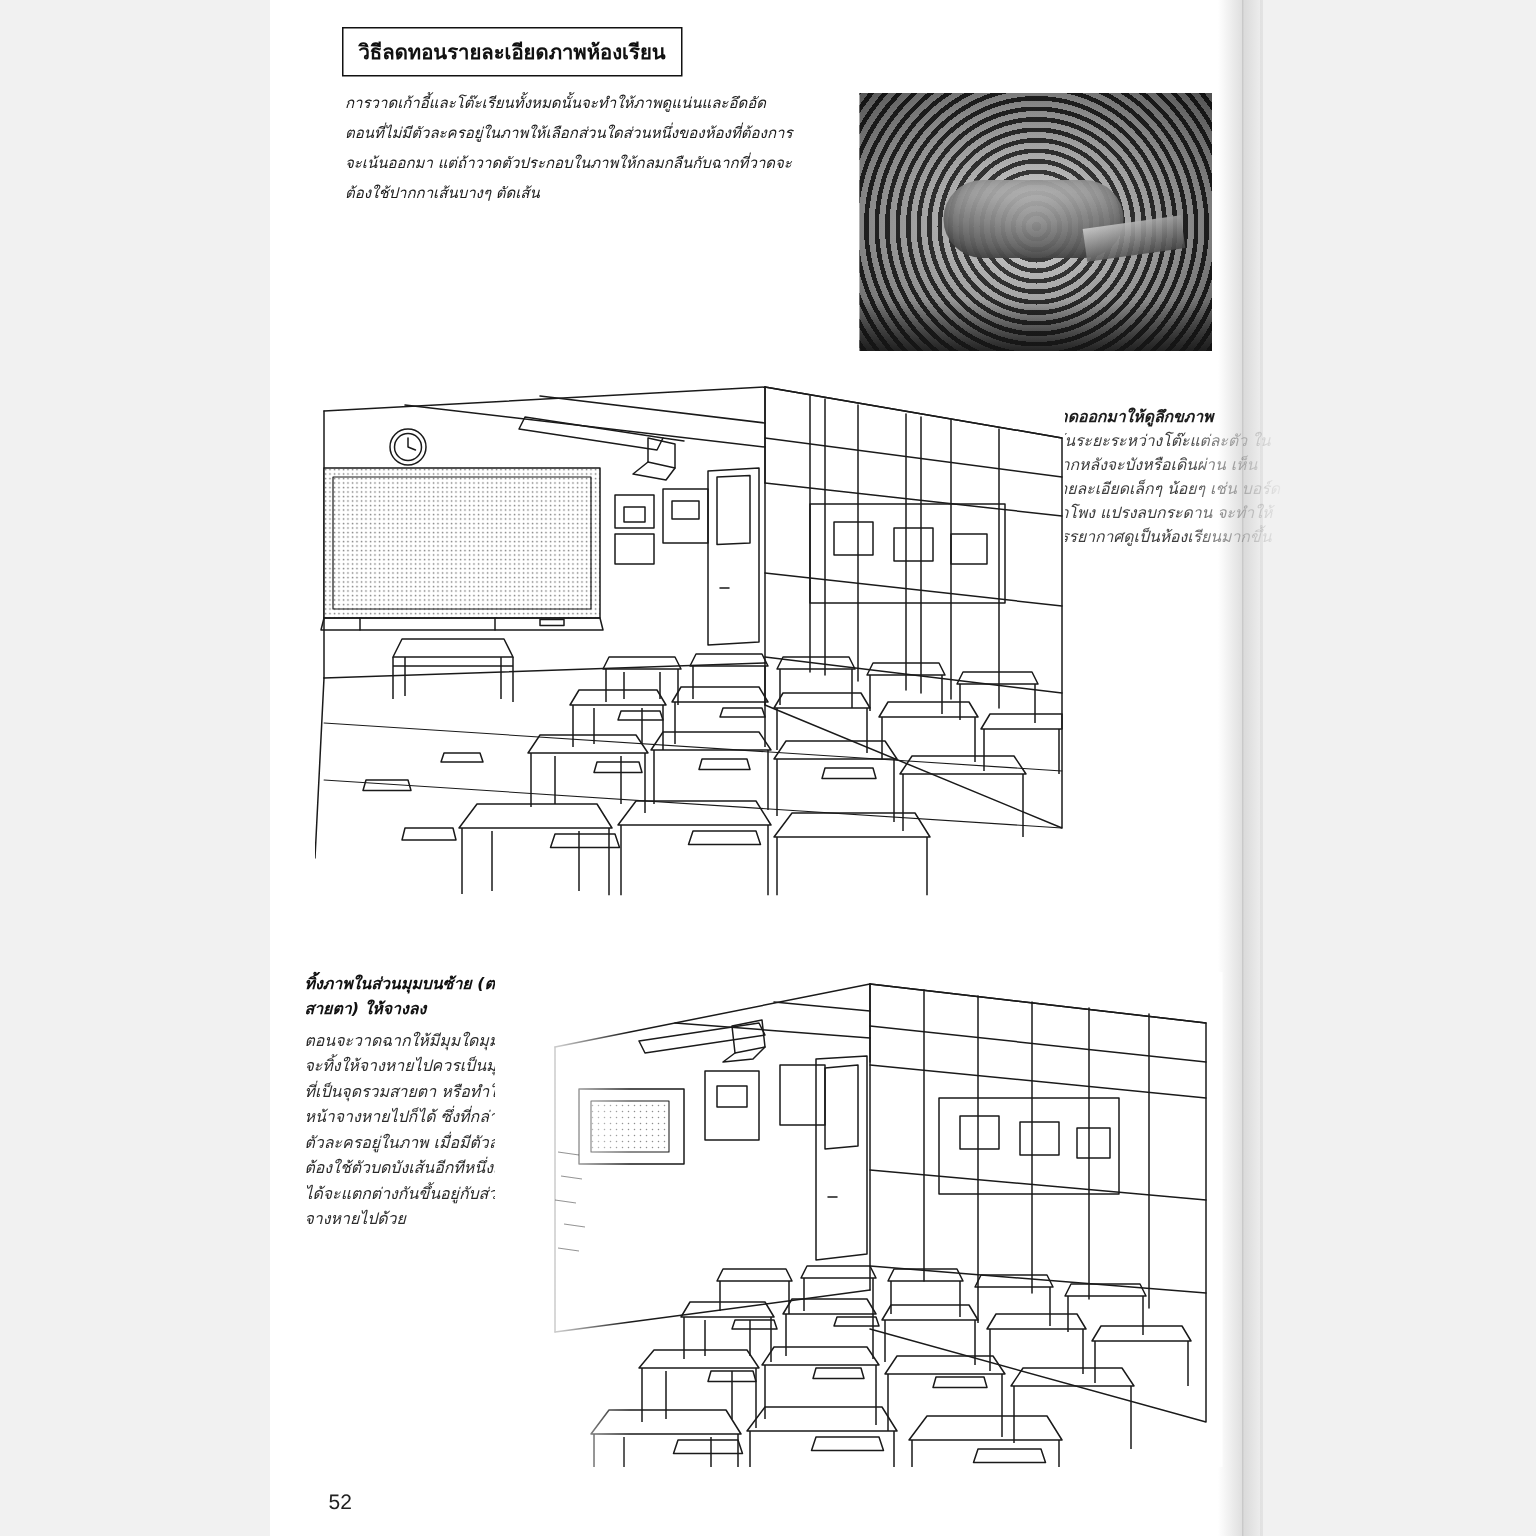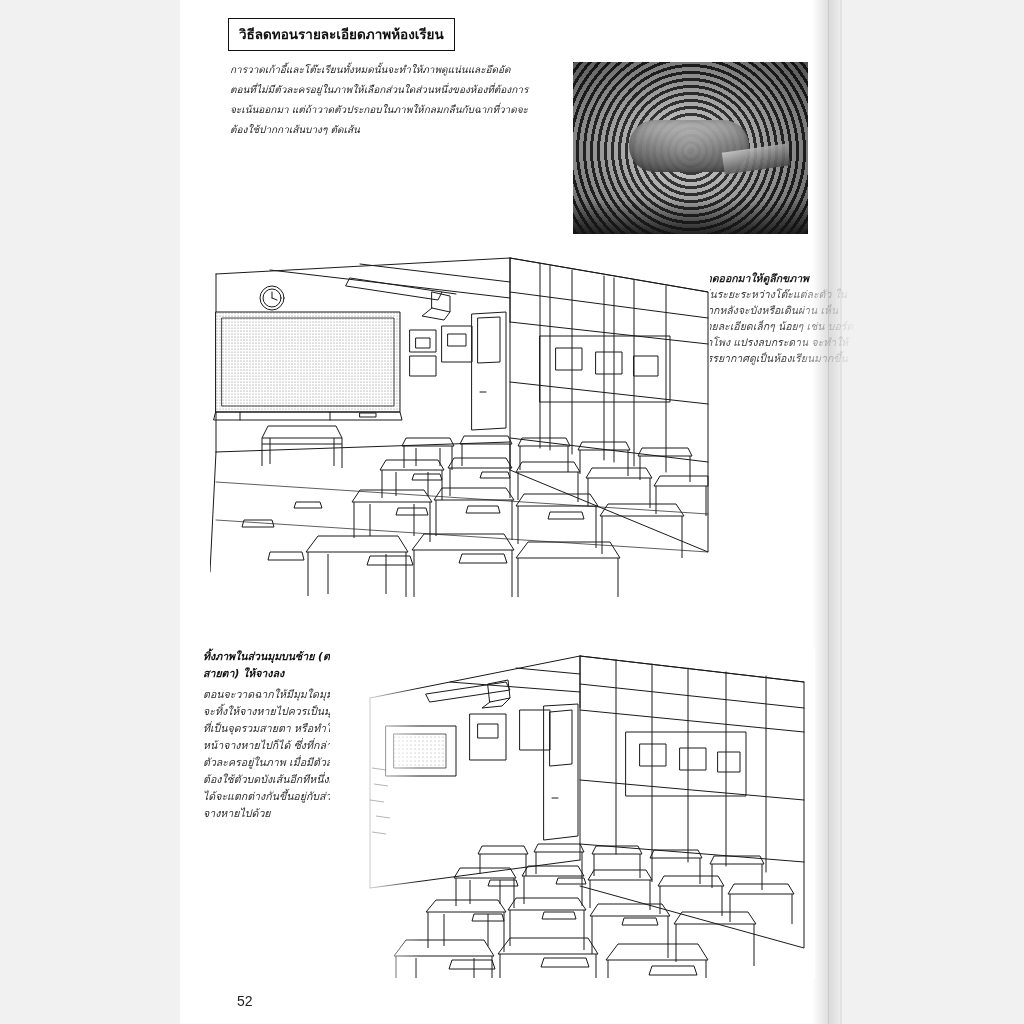--- a/index.html
+++ b/index.html
@@ -184,21 +184,21 @@
     color: #111;
     font-style: italic;
     display: block;
     margin-bottom: 4px;
     line-height: 17px;
   }
 
   
   .page-number {
     position: absolute;
-    left: 237px;
+    left: 219px;
     top: 993px;
     font-size: 14px;
     color: #222;
     font-family: "Liberation Sans", sans-serif;
   }
 
   
   .illus {
     position: absolute;
     background: #fff;

